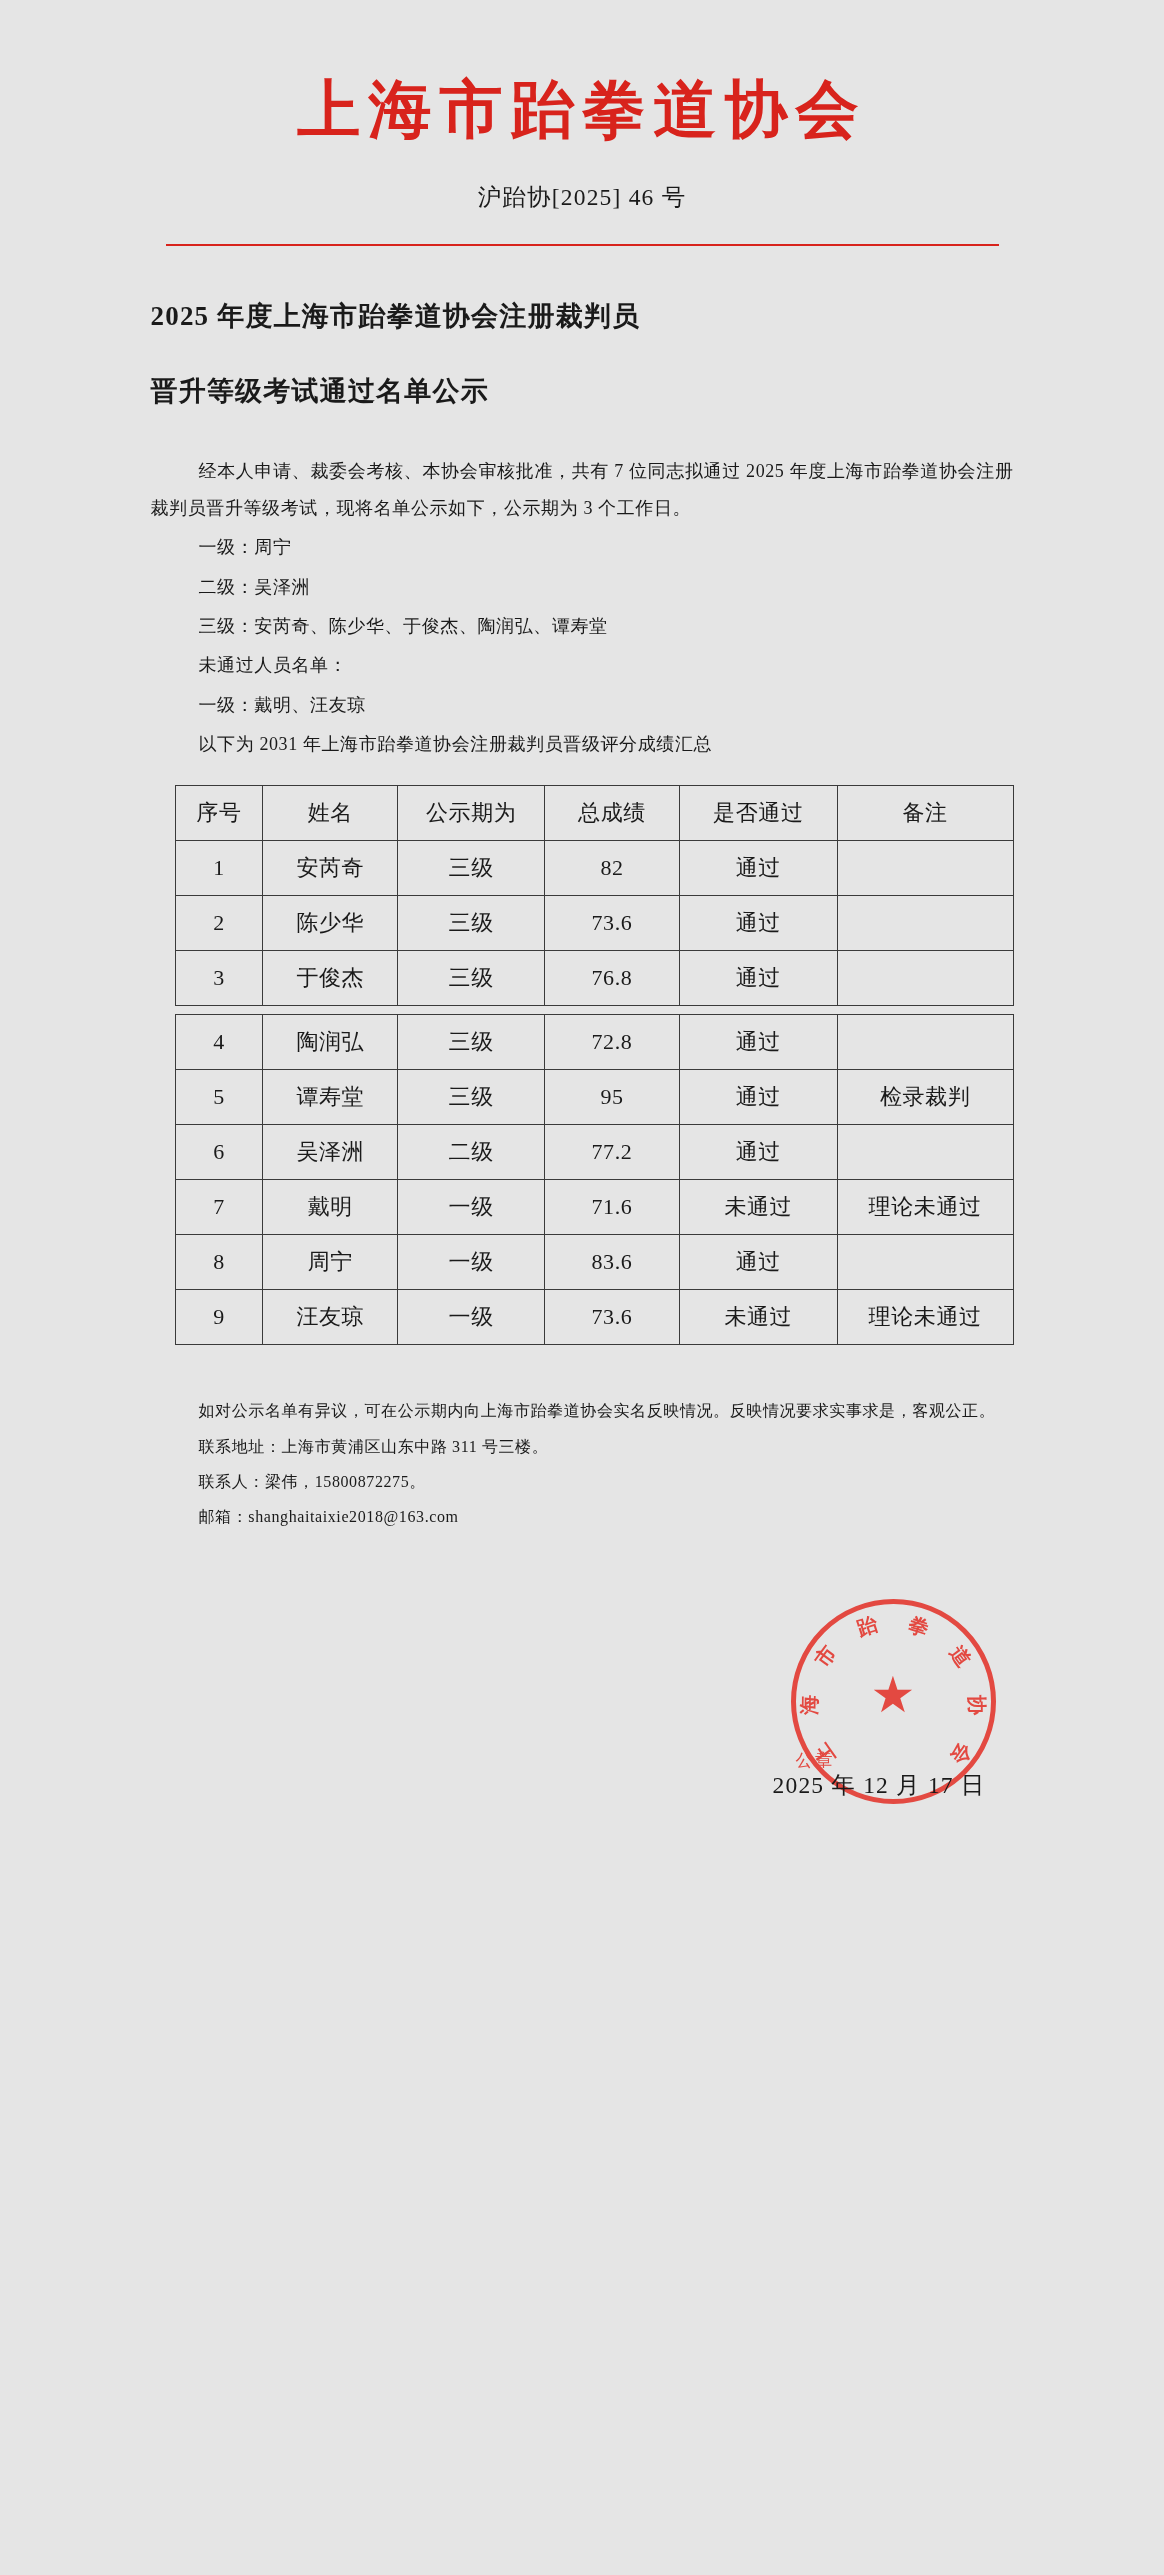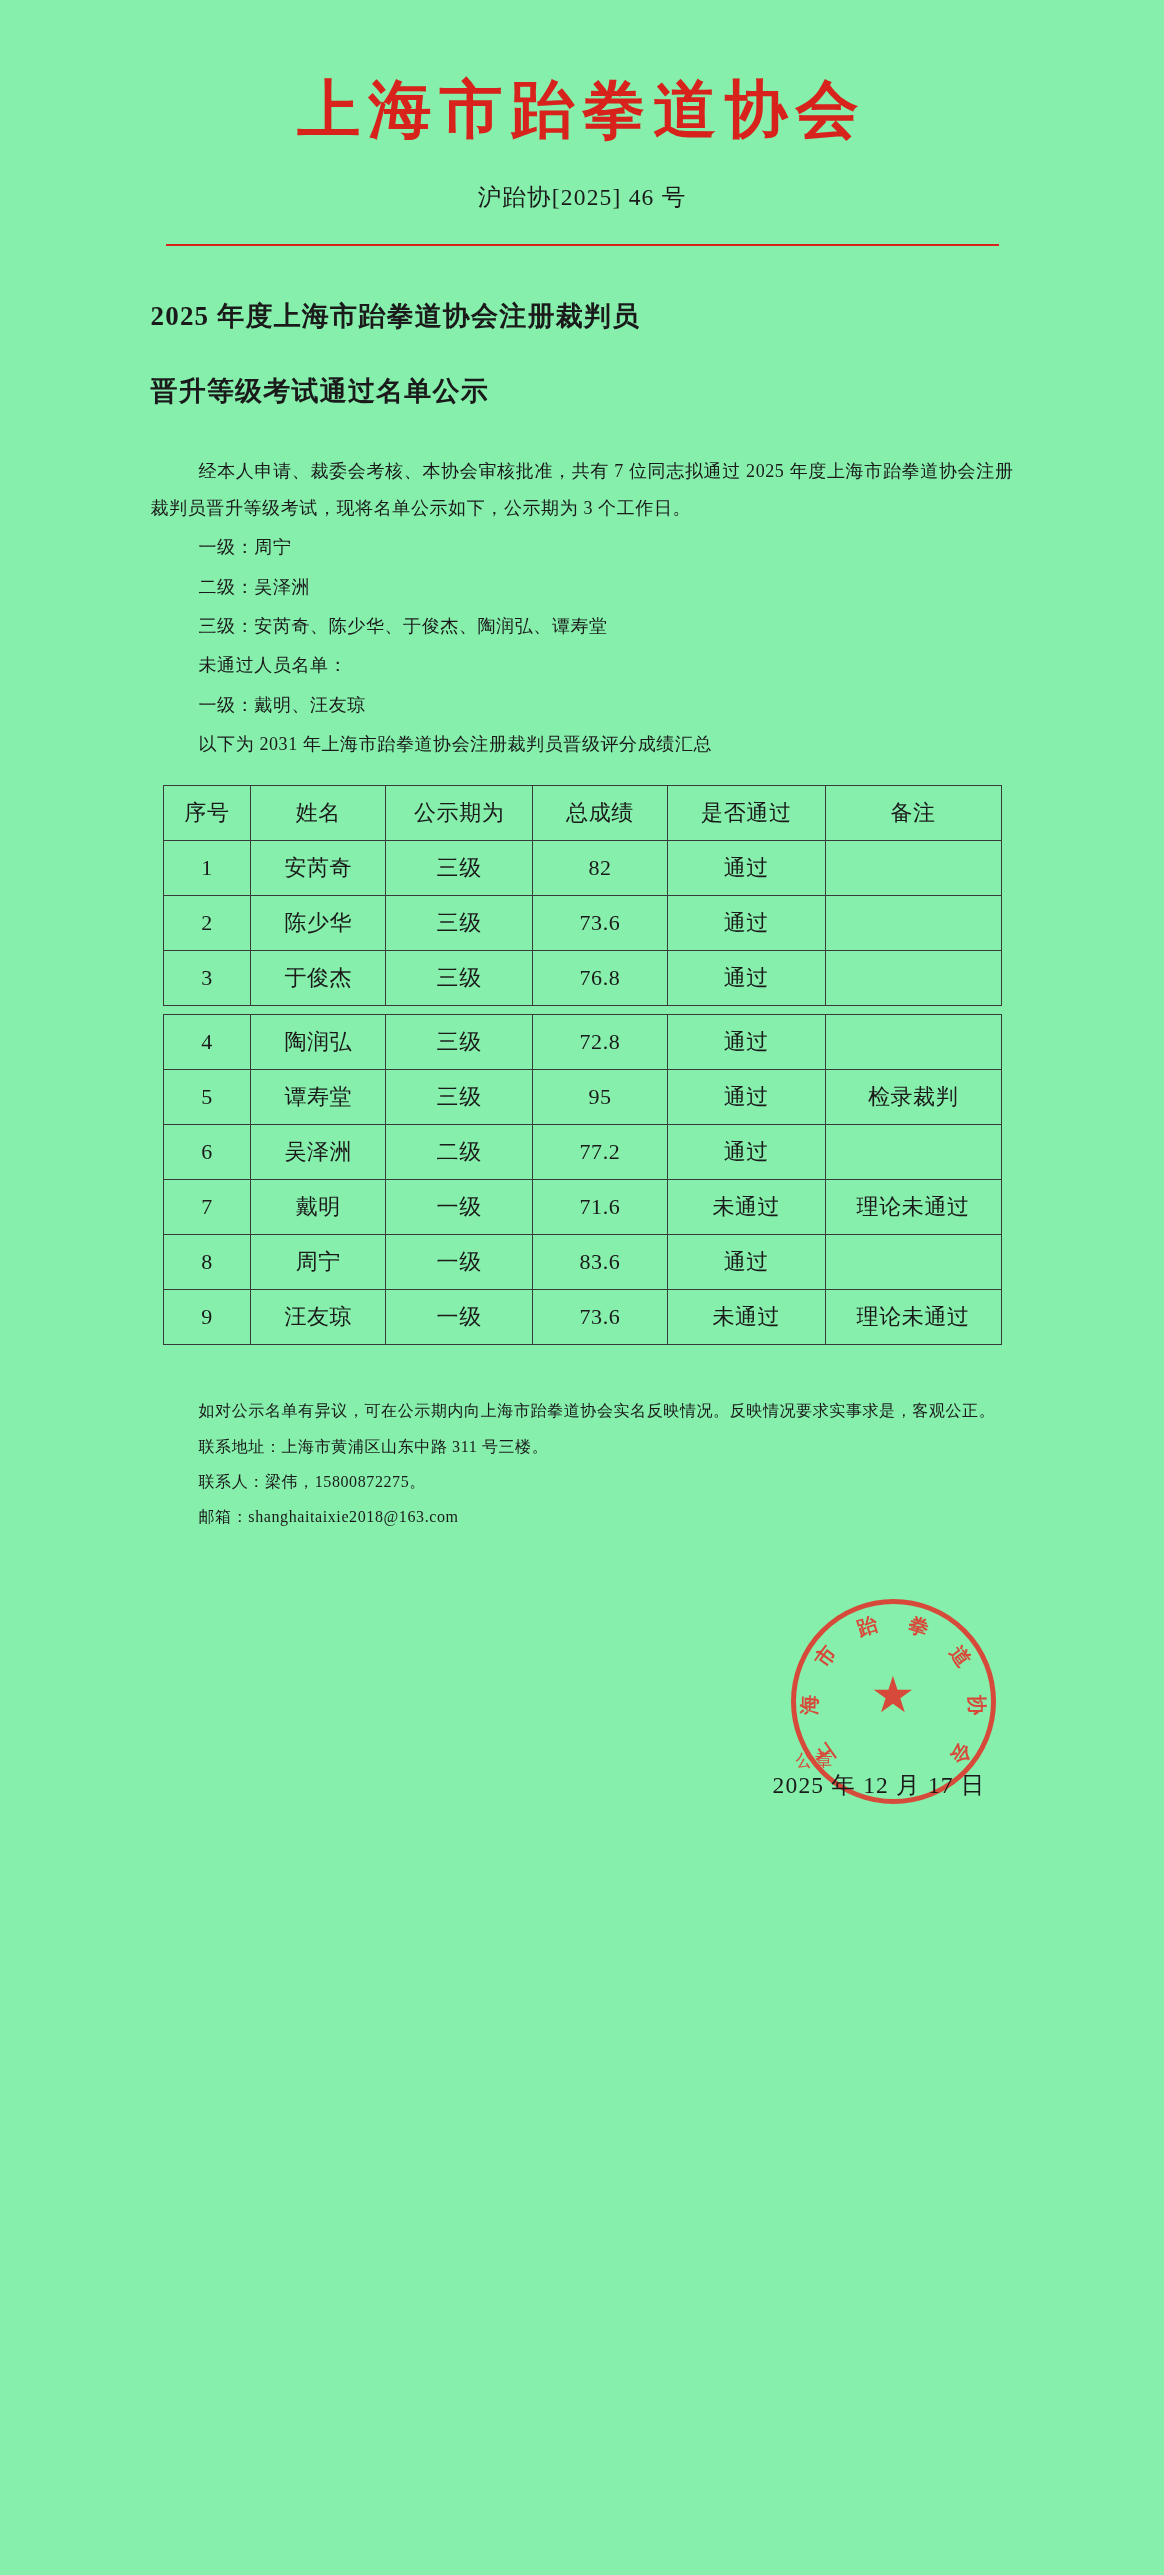--- a/index.html
+++ b/index.html
@@ -10,21 +10,21 @@
   body {
     width: 1164px;
     font-family: "Liberation Serif", "DejaVu Serif", serif;
     color: #1a1a1a;
     -webkit-font-smoothing: antialiased;
   }
   .page {
     position: relative;
     width: 1164px;
     min-height: 2576px;
-    background: #86efac;
+    background: #e5e5e5;
     box-sizing: border-box;
     padding: 0;
     overflow: hidden;
   }
   .inner {
     width: 863px;
     margin: 0 auto;
     position: relative;
   }
 
@@ -82,21 +82,21 @@
     margin: 0;
   }
   .para + .para {
     margin-top: 2.3px;
   }
 
   
   .table-wrap {
     margin-top: 22px;
     display: flex;
-    justify-content: center;
+    justify-content: flex-end;
   }
   table.scores {
     border-collapse: collapse;
     width: 839px;
     font-size: 22px;
   }
   table.scores td,
   table.scores th {
     border: 1.2px solid #3a3a3a;
     height: 54px;

